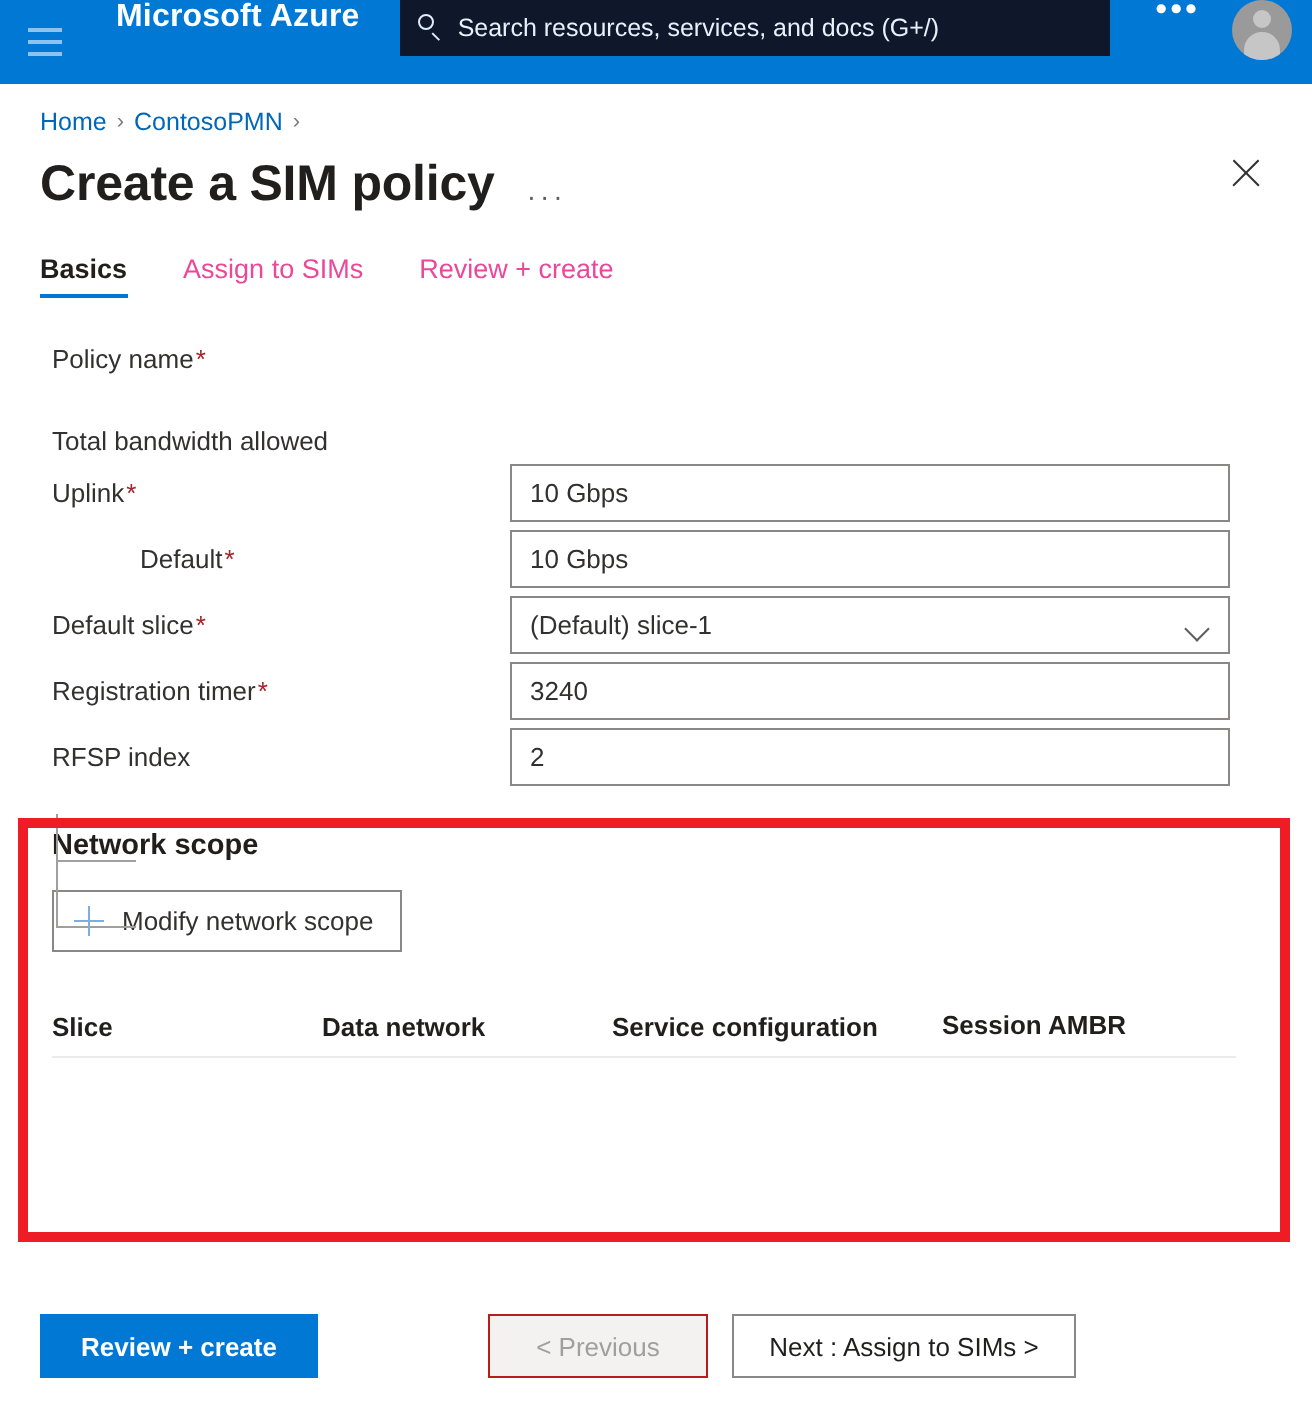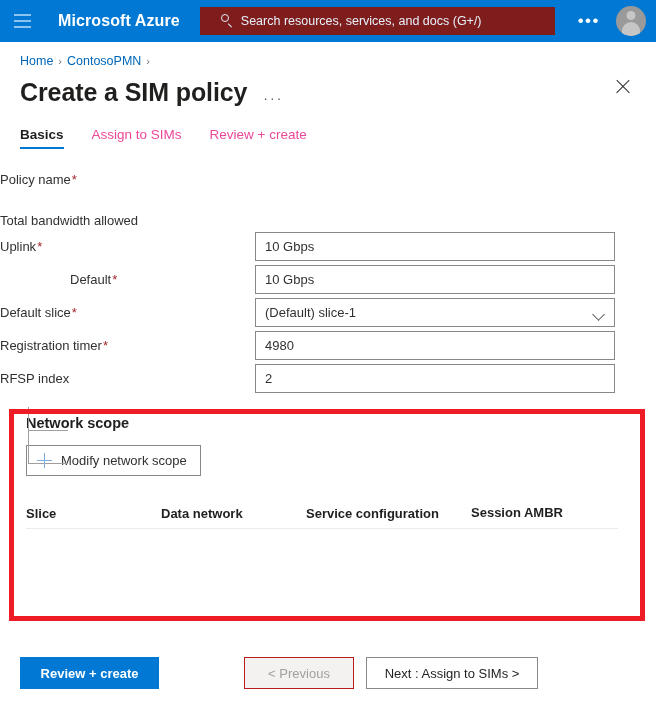--- a/index.html
+++ b/index.html
@@ -15,21 +15,20 @@
     color: #1b1a19;
     overflow: hidden;
     position: relative;
   }
 
   
   .topbar {
     height: 42px;
     background: #0078d4;
     display: flex;
-    align-items: center;
     padding: 0 10px 0 0;
     box-sizing: border-box;
   }
   .hamburger {
     width: 44px;
     height: 42px;
     display: flex;
     flex-direction: column;
     align-items: center;
     justify-content: center;
@@ -49,24 +48,24 @@
     letter-spacing: .1px;
     margin-left: 14px;
     margin-right: 20px;
     white-space: nowrap;
     cursor: pointer;
   }
   .searchbox {
     flex: 0 0 auto;
     width: 355px;
     height: 28px;
-    background: #7f1d1d;
-    display: flex;
-    align-items: center;
-    padding: 0 20px;
+    background: #0f172a;
+    display: flex;
+    align-items: center;
+    padding: 0 8px;
     box-sizing: border-box;
     cursor: text;
   }
   .searchbox .magnifier {
     width: 14px;
     height: 14px;
     margin-right: 7px;
     flex: 0 0 auto;
     position: relative;
   }
@@ -223,20 +222,21 @@
     position: relative;
   }
   .frow {
     display: flex;
     align-items: center;
     height: 29px;
     position: relative;
   }
   .flabel {
     width: 255px;
+    padding-left: 26px;
     box-sizing: border-box;
     font-size: 13px;
     color: #323130;
     white-space: nowrap;
   }
   .flabel .req { color: #a4262c; margin-left: 1px; }
   .finput {
     width: 360px;
     height: 29px;
     border: 1px solid #8a8886;
@@ -487,21 +487,21 @@
       <span>(Default) slice-1</span>
       <span class="chev"></span>
     </div>
   </div>
 
   <div class="frow" style="margin-top:4px;">
     <div class="flabel">
       <span>Registration timer</span><span class="req">*</span>
     </div>
     <div class="finput">
-      <span>4980</span>
+      <span>3240</span>
     </div>
   </div>
 
   <div class="frow" style="margin-top:4px;">
     <div class="flabel">
       <span>RFSP index</span>
     </div>
     <div class="finput">
       <span>2</span>
     </div>

